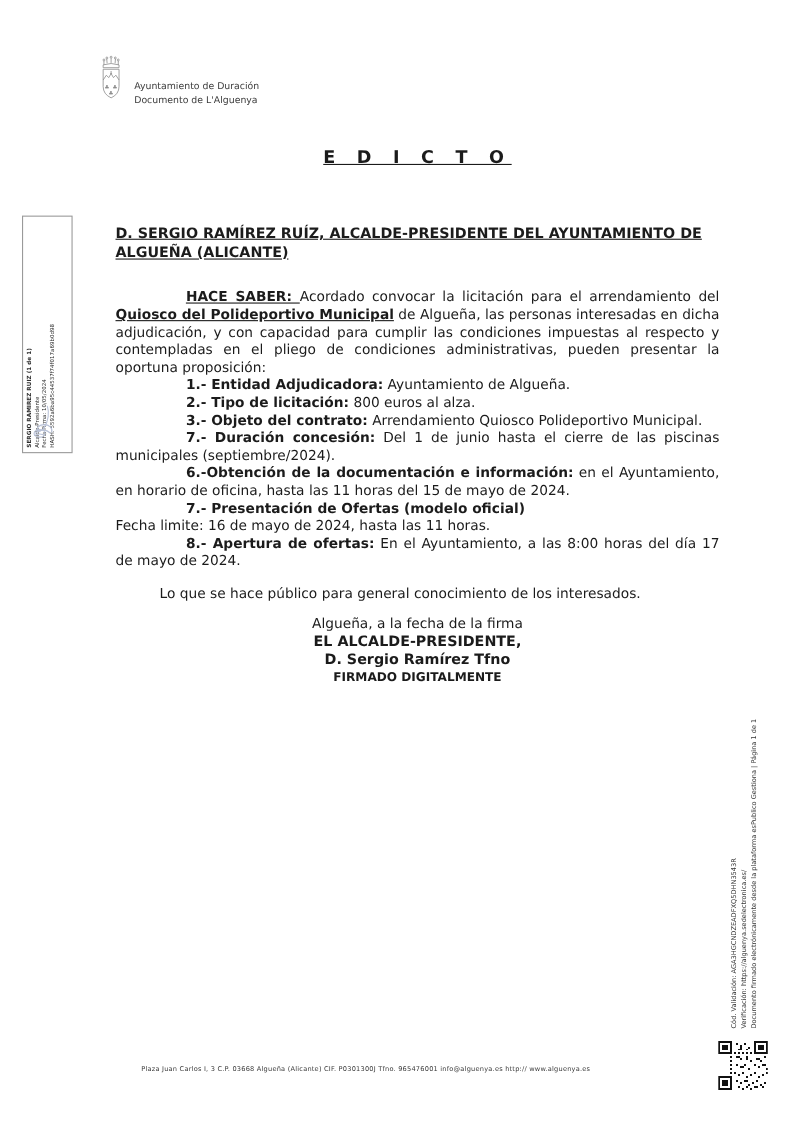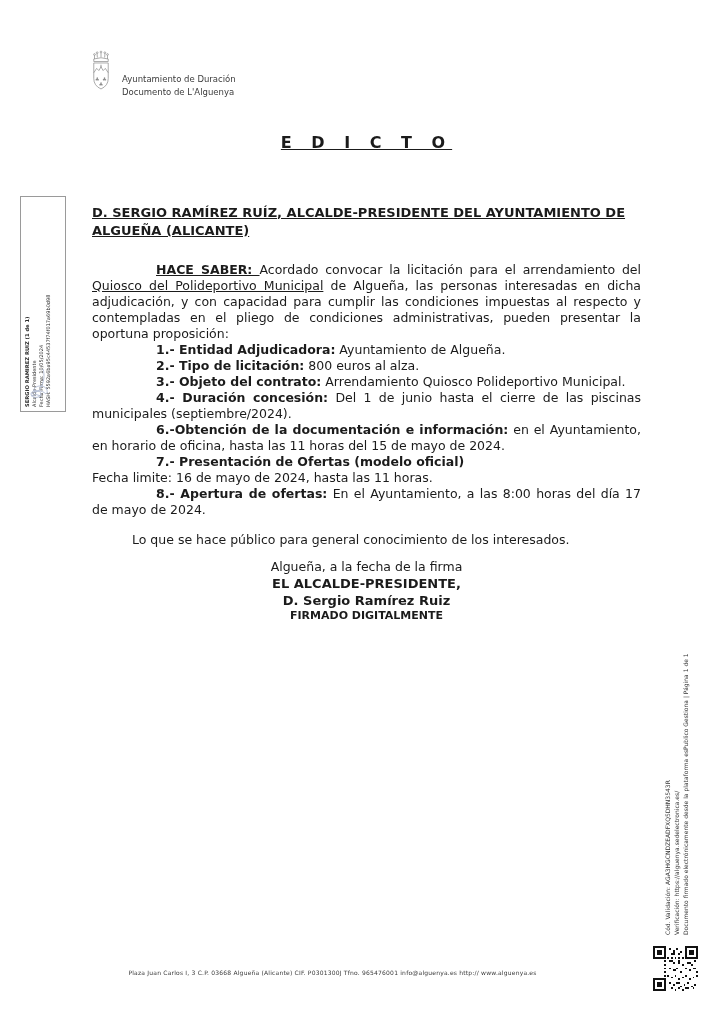--- a/index.html
+++ b/index.html
@@ -15,30 +15,30 @@
   .logo-text{font-size:8.5px;line-height:13px;color:#3c3c3c;padding-bottom:5px;}
 
   
   .stamp{position:absolute;left:20px;top:196px;width:44px;height:214px;border:1px solid #9a9a9a;background:#fff;}
   .stamp-inner{position:absolute;left:-81px;top:88px;width:206px;height:38px;transform:rotate(-90deg);}
   .stamp-inner div{font-size:5px;line-height:7px;color:#2a2a2a;white-space:nowrap;}
   .stamp-inner .b{font-weight:bold;font-size:5.2px;}
   .stamp-sig{position:absolute;left:8px;bottom:6px;}
 
   
-  .content{position:absolute;left:92px;top:132px;width:549px;}
+  .content{position:absolute;left:105px;top:132px;width:549px;}
   .doc-title{margin:0 0 50px;text-align:center;font-size:16px;line-height:22px;font-weight:bold;}
   .doc-title span{text-decoration:underline;letter-spacing:7px;}
   .doc-heading{margin:0 0 22px;font-size:13px;line-height:18px;font-weight:bold;text-decoration:underline;}
   p.body{margin:0;font-size:12.5px;line-height:16px;text-align:justify;}
   .intro{margin-bottom:20px;text-indent:64px;}
   .item{text-indent:64px;}
   .item.no-indent{text-indent:0;}
   .lead{font-weight:bold;text-decoration:underline;}
-  .emph{font-weight:normal;text-decoration:underline;}
+  .emph{font-weight:bold;text-decoration:underline;}
   .closing{margin:14px 0 0;font-size:12.5px;line-height:16px;text-indent:40px;}
   .sig{margin-top:11px;text-align:center;}
   .sig-place{font-size:12.5px;line-height:16px;}
   .sig-role,.sig-name{font-size:13px;line-height:17px;font-weight:bold;}
   .sig-digital{font-size:11px;line-height:14px;font-weight:bold;}
 
   
   .side-right{position:absolute;left:509px;top:754px;width:335px;height:27px;transform:rotate(-90deg);}
   .side-right div{font-size:6px;line-height:9px;color:#333;white-space:nowrap;}
 
@@ -102,32 +102,32 @@
   <div class="content">
     <h1 class="doc-title"><span>E D I C T O</span></h1>
 
     <h2 class="doc-heading">D. SERGIO RAMÍREZ RUÍZ, ALCALDE-PRESIDENTE DEL AYUNTAMIENTO DE ALGUEÑA (ALICANTE)</h2>
 
     <p class="body intro"><span class="lead">HACE SABER: </span><span>Acordado convocar la licitación para el arrendamiento del </span><span class="emph">Quiosco del Polideportivo Municipal</span><span> de Algueña, las personas interesadas en dicha adjudicación, y con capacidad para cumplir las condiciones impuestas al respecto y contempladas en el pliego de condiciones administrativas, pueden presentar la oportuna proposición:</span></p>
 
     <p class="body item"><strong>1.- Entidad Adjudicadora:</strong><span> Ayuntamiento de Algueña.</span></p>
     <p class="body item"><strong>2.- Tipo de licitación:</strong><span> 800 euros al alza.</span></p>
     <p class="body item"><strong>3.- Objeto del contrato:</strong><span> Arrendamiento Quiosco Polideportivo Municipal.</span></p>
-    <p class="body item"><strong>4.- Duración concesión:</strong><span> Del 1 de junio hasta el cierre de las piscinas municipales (septiembre/2024).</span></p>
+    <p class="body item"><strong>7.- Duración concesión:</strong><span> Del 1 de junio hasta el cierre de las piscinas municipales (septiembre/2024).</span></p>
     <p class="body item"><strong>6.-Obtención de la documentación e información:</strong><span> en el Ayuntamiento, en horario de oficina, hasta las 11 horas del 15 de mayo de 2024.</span></p>
     <p class="body item"><strong>7.- Presentación de Ofertas (modelo oficial)</strong></p>
     <p class="body item no-indent"><span>Fecha limite: 16 de mayo de 2024, hasta las 11 horas.</span></p>
     <p class="body item"><strong>8.- Apertura de ofertas:</strong><span> En el Ayuntamiento, a las 8:00 horas del día 17 de mayo de 2024.</span></p>
 
     <p class="closing">Lo que se hace público para general conocimiento de los interesados.</p>
 
     <div class="sig">
       <div class="sig-place">Algueña, a la fecha de la firma</div>
       <div class="sig-role">EL ALCALDE-PRESIDENTE,</div>
-      <div class="sig-name">D. Sergio Ramírez Ruiz</div>
+      <div class="sig-name">D. Sergio Ramírez Tfno</div>
       <div class="sig-digital">FIRMADO DIGITALMENTE</div>
     </div>
   </div>
 
   <div class="side-right">
     <div>Cód. Validación: AGA3HGCNDZEADFXQ5DHN3543R</div>
     <div>Verificación: https://alguenya.sedelectronica.es/</div>
     <div>Documento firmado electrónicamente desde la plataforma esPublico Gestiona | Página 1 de 1</div>
   </div>
 

